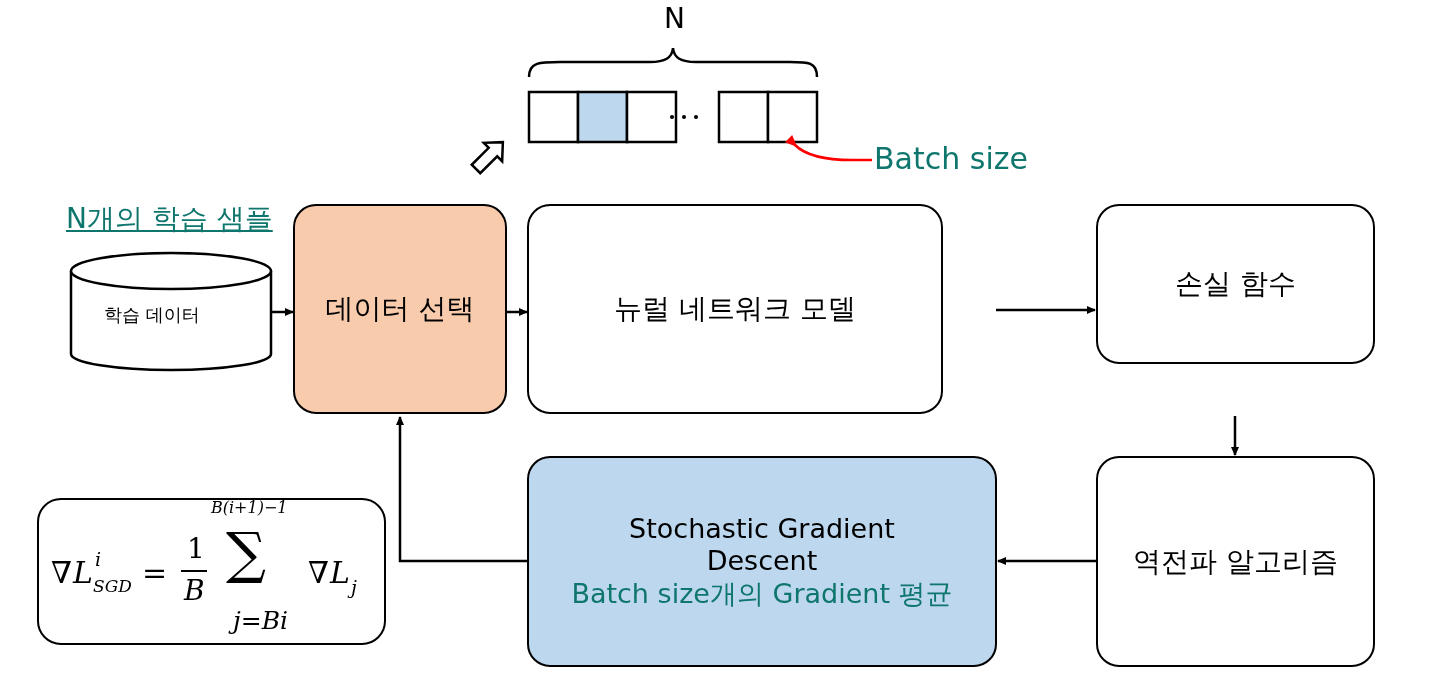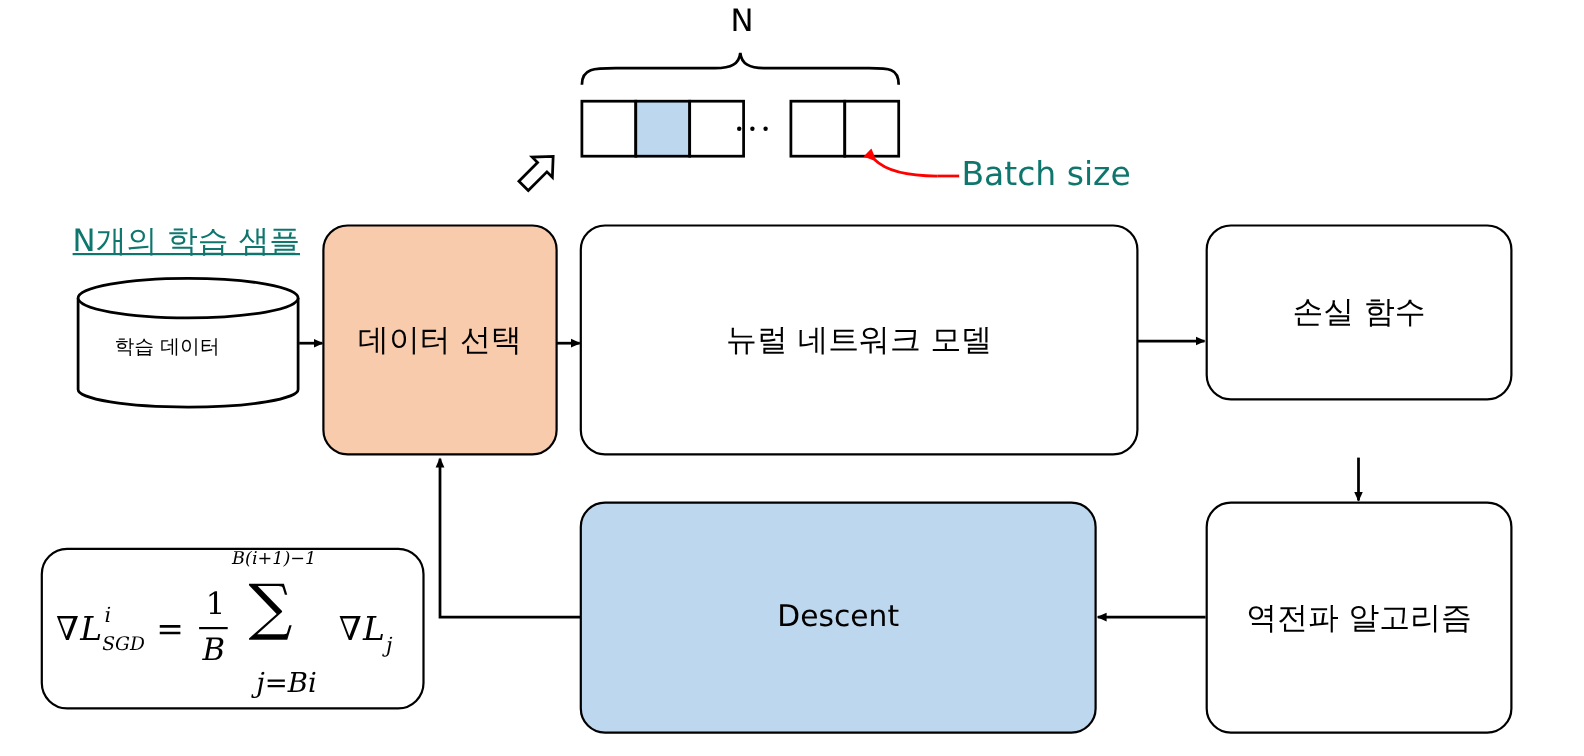--- a/index.html
+++ b/index.html
@@ -69,34 +69,36 @@
 <div class="label red" style="left:874px; top:141px; font-size:30px;">Batch size</div>
 
 <div class="label red" style="left:66px; top:200px; font-size:28px;text-decoration:underline;">N개의 학습 샘플</div>
 
 <div class="label" style="left:104px; top:303px; font-size:18px;">학습 데이터</div>
 
 <div class="box" style="left:293px; top:204px; width:214px; height:210px; background:#f8cbad;">
   <span>데이터 선택</span>
 </div>
 
-<div class="box" style="left:527px; top:204px; width:508px; height:210px; background:#fff;">
+<div class="box" style="left:527px; top:204px; width:416px; height:210px; background:#fff;">
   <span>뉴럴 네트워크 모델</span>
 </div>
 
 <div class="box" style="left:1096px; top:204px; width:279px; height:160px; background:#fff;">
   <span>손실 함수</span>
 </div>
 
 <div class="box" style="left:1096px; top:456px; width:279px; height:211px; background:#fff;">
   <span>역전파 알고리즘</span>
 </div>
 
 <div class="box" style="left:527px; top:456px; width:470px; height:211px; background:#bdd7ee; flex-direction:column; font-size:27px;">
+  <span>Stochastic Gradient</span>
   <span>Descent</span>
+  <span class="red">Batch size개의 Gradient 평균</span>
 </div>
 
 <div class="formula-box">
   <span class="math" style="left:12px; top:55px; font-size:30px;">∇</span>
   <span class="math it" style="left:34px; top:55px; font-size:30px;">L</span>
   <span class="math it" style="left:56px; top:48px; font-size:19px;">i</span>
   <span class="math it" style="left:54px; top:76px; font-size:17px;text-align:center;">SGD</span>
   <span class="math" style="left:103px; top:55px; font-size:30px;">=</span>
   <span class="math" style="left:148px; top:32px; font-size:28px;">1</span>
   <div style="position:absolute; left:142px; top:70px; width:26px; height:2px; background:#000;"></div>

